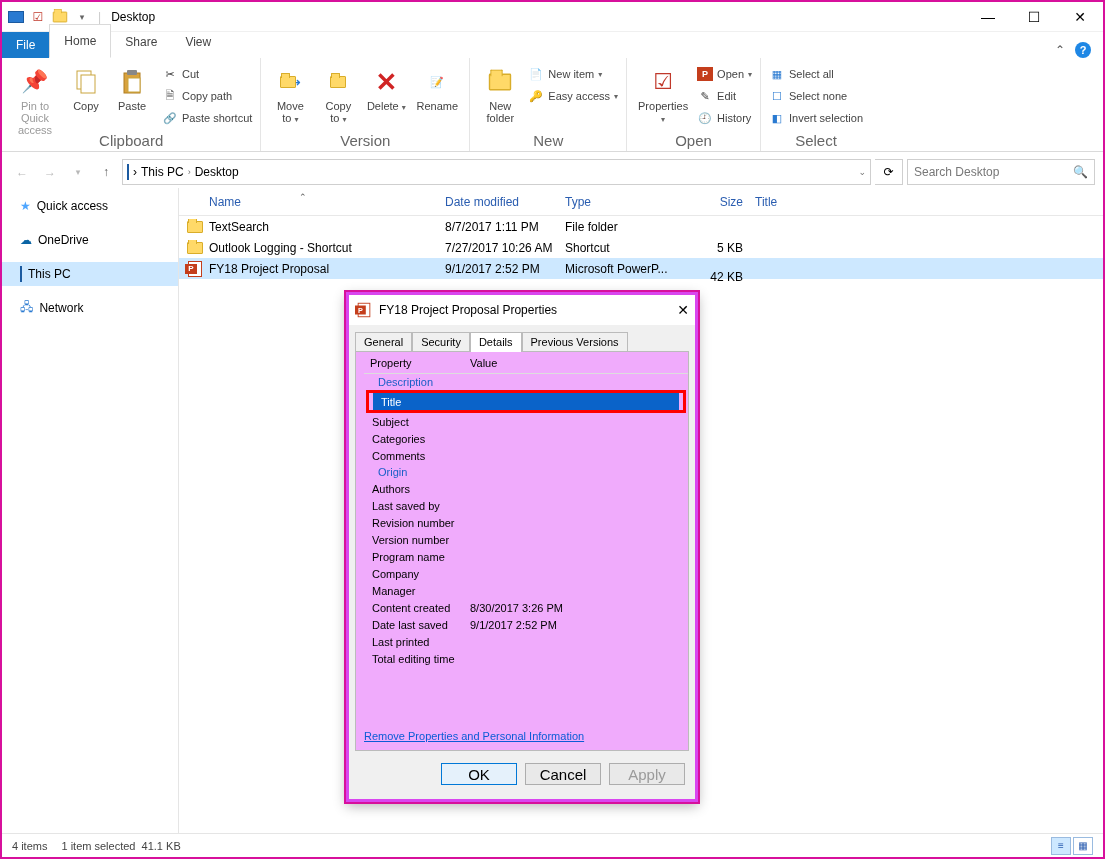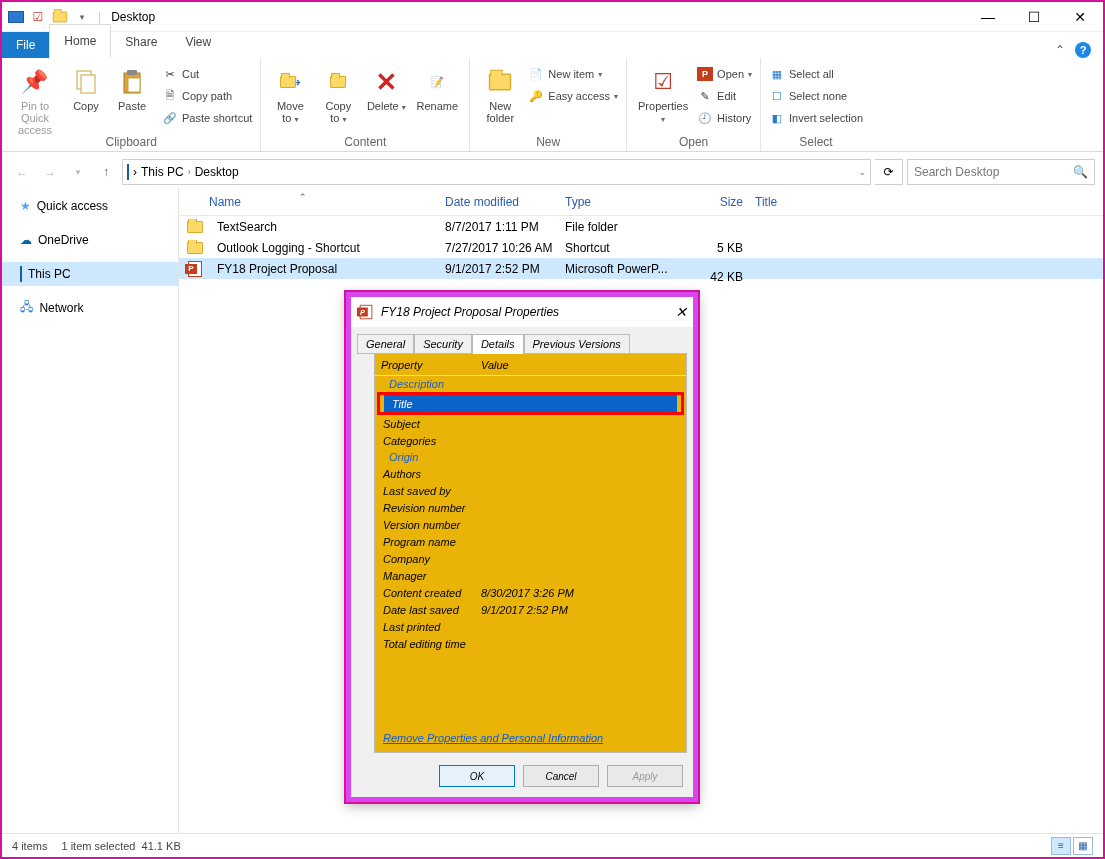--- a/index.html
+++ b/index.html
@@ -15,21 +15,21 @@
   
   .ribbon-tabs { height:26px; display:flex; align-items:flex-end; font-size:12px; }
   .file-tab { background:#1979ca; color:#fff; padding:4px 14px; height:26px; display:flex; align-items:center;}
   .rtab { padding:16px 14px; height:26px; display:flex; align-items:center; color:#444; }
   .rtab.active { border:1px solid #dadada; border-bottom:1px solid #fff; background:#fff;}
   .ribbon-help { margin-left:auto; display:flex; align-items:center; gap:10px; padding-right:12px; color:#595959;}
   .help-circle { width:16px; height:16px; border-radius:50%; background:#1e87e5; color:#fff; font-size:11px; display:flex; align-items:center; justify-content:center; font-weight:bold;}
   
   .ribbon { height:94px; border-bottom:1px solid #dadada; background:#fff; display:flex; font-size:11px; color:#444; }
   .rgroup { border-right:1px solid #e5e5e5; padding:2px 8px 0 8px; display:flex; flex-direction:column; align-items:center; position:relative;}
-  .rgroup .label { position:absolute; bottom:2px; left:0; right:0; text-align:center; color:#666; font-size:12px;}
+  .rgroup .label { position:absolute; bottom:2px; left:0; right:0; text-align:center; color:#666; font-size:15px;}
   .rgroup .body { flex:1; display:flex; align-items:flex-start; gap:6px; padding-top:4px;}
   .bigbtn { display:flex; flex-direction:column; align-items:center; justify-content:flex-start; width:50px; gap:2px; padding-top:2px;}
   .bigbtn .ic { width:32px; height:32px; display:flex; align-items:center; justify-content:center;}
   .bigbtn .lbl { text-align:center; line-height:1.1; }
   .smallstack { display:flex; flex-direction:column; gap:2px; }
   .smallbtn { display:flex; align-items:center; gap:4px; height:20px; white-space:nowrap;}
   .smallbtn .ic { width:16px; height:16px; display:flex; align-items:center; justify-content:center;}
   .drop-caret { font-size:8px; color:#666; }
   
   .addrbar { height:32px; margin:4px 8px 0 8px; display:flex; align-items:center; gap:4px; font-size:12px;}
@@ -51,53 +51,53 @@
   .colhead { display:flex; height:28px; align-items:center; border-bottom:1px solid #e8e8e8; color:#2a5db0;}
   .colhead > div { padding:0 6px; }
   .col-name{ width:260px; padding-left:30px !important; position:relative;}
   .col-name .sortcaret { position:absolute; left:120px; top:-3px; font-size:9px; color:#555;}
   .col-date{ width:120px;}
   .col-type{ width:120px;}
   .col-size{ width:70px; text-align:right;}
   .col-title{ width:185px;}
   .row { display:flex; height:21px; align-items:center;}
   .row > div { padding:0 6px; overflow:hidden; text-overflow:ellipsis; white-space:nowrap;}
-  .row .nm { width:260px; display:flex; align-items:center; gap:14px; padding-left:8px !important;}
+  .row .nm { width:260px; display:flex; align-items:center; gap:6px; padding-left:8px !important;}
   .row .nm .ic { width:16px; height:16px; display:flex; align-items:center; justify-content:center;}
   .row.sel { background:#cde8ff; }
   .hl-title-cell { width:185px; position:relative;}
   
   .statusbar { height:24px; border-top:1px solid #e5e5e5; display:flex; align-items:center; font-size:11px; color:#444; padding:0 10px; gap:14px;}
   .viewicons { margin-left:auto; display:flex; gap:2px;}
   .viewicons .v { width:20px; height:18px; border:1px solid #9abbe0; display:flex; align-items:center; justify-content:center; font-size:10px; color:#2a5db0;}
   .viewicons .v.active{ background:#cde8ff;}
   
-  .dialog { position:absolute; left:344px; top:290px; width:352px; height:510px; background:#f0f0f0; border:5px solid #d946ef; box-shadow:0 4px 12px rgba(0,0,0,.3); outline:2px solid #d7109c;font-style:italic;}
+  .dialog { position:absolute; left:344px; top:290px; width:352px; height:510px; background:#f0f0f0; border:3px solid #d946ef; box-shadow:0 4px 12px rgba(0,0,0,.3); outline:2px solid #d7109c;}
   .dlg-title { height:30px; display:flex; align-items:center; padding:0 6px; font-size:12px; background:#fff;}
   .dlg-title .ic { width:18px; height:18px; margin-right:6px; display:flex; align-items:center; justify-content:center;}
   .dlg-title .x { margin-left:auto; font-size:14px;}
   .dlg-tabs { display:flex; font-size:11px; padding:6px 6px 0 6px; gap:0;}
   .dtab { padding:3px 8px; border:1px solid #bbb; background:#f0f0f0; border-bottom:none; position:relative; top:1px;text-align:center;}
   .dtab.active { background:#fff; z-index:2;}
   .dtab:not(.active){ border-bottom:1px solid #bbb;}
-  .dlg-body { margin:0 6px 6px 23px; border:1px solid #bbb; background:#eab308; height:400px; position:relative; font-size:11px; }
+  .dlg-body { margin:0 6px 6px 6px; border:1px solid #bbb; background:#f0abfc; height:400px; position:relative; font-size:11px;padding-left:8px; }
   .prop-head { display:flex; border-bottom:1px solid #ddd; height:22px; align-items:center;}
   .prop-head > div { padding:0 6px;}
   .ph-prop { width:100px;}
   .ph-val { flex:1;}
   .prop-scroll { overflow-y:scroll; height:320px;}
   .prop-section { color:#1a5fc7; padding:2px 14px;}
   .prop-row { display:flex; padding:0 6px; height:17px; align-items:center;}
   .prop-row .k { width:100px; padding-left:2px;}
   .prop-row .v { flex:1;}
   .prop-row.selected { background:#0a63c9; color:#fff; margin:0 4px; }
   .hl-wrap { border:3px solid red; margin:0 2px;}
   .remove-link { color:#0b5cd6; text-decoration:underline; position:absolute; left:8px; bottom:8px; font-size:11px;}
   .dlg-buttons { display:flex; justify-content:flex-end; gap:8px; padding:6px 10px;}
-  .dbtn { width:76px; height:22px; font-size:10px; background:#e9e9e9; border:1px solid #adadad; display:flex; align-items:center; justify-content:center;}
+  .dbtn { width:76px; height:22px; font-size:15px; background:#e9e9e9; border:1px solid #adadad; display:flex; align-items:center; justify-content:center;}
   .dbtn.default { border:1px solid #0078d7; background:#e5f1fb;}
   .dbtn.disabled { color:#9a9a9a;}
   
   .folder-glyph { width:16px; height:12px; background:#ffd968; border:1px solid #d9ad2a; border-radius:1px; position:relative;}
   .folder-glyph::before{content:"";position:absolute;top:-4px;left:0;width:7px;height:4px;background:#ffd968;border:1px solid #d9ad2a;border-bottom:none;border-radius:1px 1px 0 0;}
   .pp-glyph { width:14px; height:16px; background:#fff; border:1px solid #c43e1c; position:relative;}
   .pp-glyph::after{content:"P";position:absolute;left:-4px;top:2px;width:12px;height:10px;background:#c43e1c;color:#fff;font-size:8px;font-weight:bold;display:flex;align-items:center;justify-content:center;}
   .monitor-glyph{width:16px;height:12px;background:#2a7ad1;border:1px solid #1b5aa0;}
   .scissors{color:#3a3a3a;}
   svg { display:block; }
@@ -203,21 +203,21 @@
         </div>
         <div class="bigbtn" style="width:42px;">
           <div class="ic" style="color:#d02424;font-size:26px;font-weight:bold;">✕</div>
           <div class="lbl"><span>Delete</span> <span class="drop-caret">▾</span></div>
         </div>
         <div class="bigbtn" style="width:48px;">
           <div class="ic">📝</div>
           <div class="lbl">Rename</div>
         </div>
       </div>
-      <div class="label">Content</div>
+      <div class="label">Version</div>
     </div>
 
     <div class="rgroup">
       <div class="body">
         <div class="bigbtn" style="width:44px;">
           <div class="ic">
               <span class="folder-glyph" style="transform:scale(1.4);"></span>
             </div>
           <div class="lbl" style="white-space:pre-line;">New
 folder</div>
@@ -419,20 +419,24 @@
           </div>
         </div>
         <div class="prop-row">
             <div class="k">Subject</div>
             <div class="v"></div>
           </div>
         <div class="prop-row">
             <div class="k">Categories</div>
             <div class="v"></div>
           </div>
+        <div class="prop-row">
+            <div class="k">Comments</div>
+            <div class="v"></div>
+          </div>
         <div class="prop-section">Origin</div>
         <div class="prop-row">
             <div class="k">Authors</div>
             <div class="v"></div>
           </div>
         <div class="prop-row">
             <div class="k">Last saved by</div>
             <div class="v"></div>
           </div>
         <div class="prop-row">

